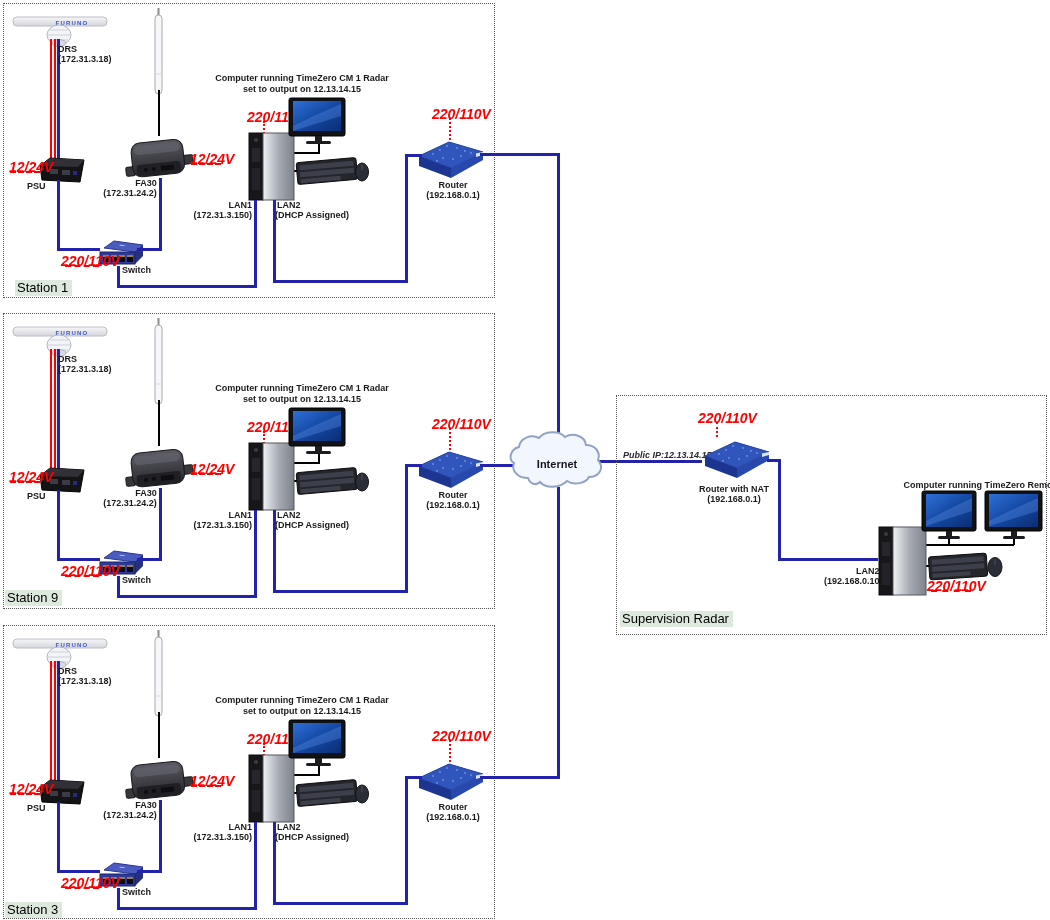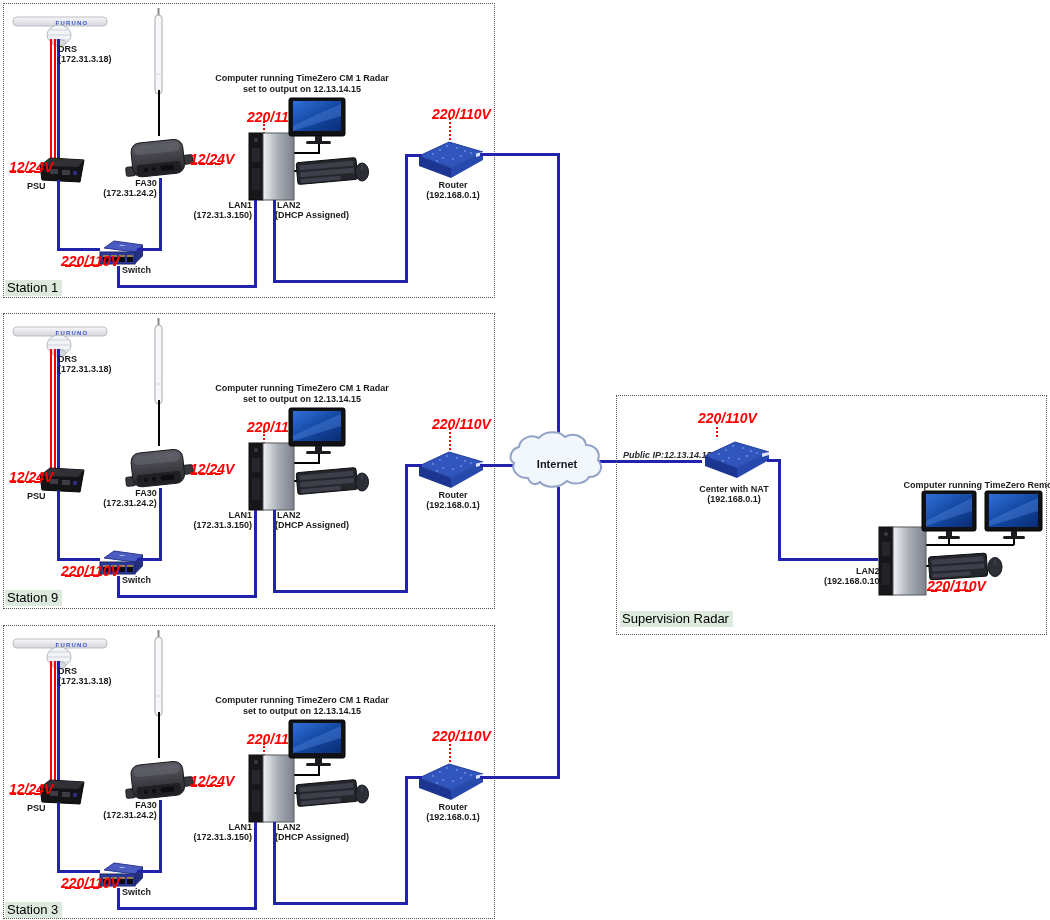--- a/index.html
+++ b/index.html
@@ -446,21 +446,21 @@
       <i class="w" style="left:155px;top:174px;width:3px;height:70px"></i>
       <i class="w" style="left:133px;top:244px;width:25px;height:3px"></i>
       <i class="w" style="left:113px;top:262px;width:3px;height:22px"></i>
       <i class="w" style="left:113px;top:281px;width:140px;height:3px"></i>
       <i class="w" style="left:250px;top:196px;width:3px;height:88px"></i>
       <i class="w" style="left:269px;top:196px;width:3px;height:83px"></i>
       <i class="w" style="left:269px;top:276px;width:135px;height:3px"></i>
       <i class="w" style="left:401px;top:150px;width:3px;height:129px"></i>
       <i class="w" style="left:401px;top:150px;width:17px;height:3px"></i>
 
-      <div class="name-tag" style="left:1px;top:276px">Station 1</div>
+      <div class="name-tag" style="left:11px;top:276px">Station 1</div>
     </div>
 
   <i class="w" style="left:480px;top:153px;width:80px;height:3px"></i>
   <i class="w" style="left:557px;top:153px;width:3px;height:292px"></i>
   <i class="w" style="left:480px;top:464px;width:38px;height:3px"></i>
   <i class="w" style="left:480px;top:776px;width:80px;height:3px"></i>
   <i class="w" style="left:557px;top:487px;width:3px;height:292px"></i>
   <i class="w" style="left:594px;top:460px;width:108px;height:3px"></i>
 
   <svg class="dev" style="left:506px;top:430px" width="100" height="68">
@@ -484,21 +484,21 @@
           <circle cx="40" cy="19" r="0.9"></circle>
           <circle cx="48" cy="16" r="0.9"></circle>
           <circle cx="24" cy="21" r="0.9"></circle>
       </g>
       <polygon points="6,16 38,28 38,38 6,26" fill="#1c3590"></polygon>
       <polygon points="38,28 70,12 70,20 38,38" fill="#2748ac"></polygon>
       <polygon points="63,13.5 70,12 70,15 63,17" fill="#dfe4f2"></polygon>
     </svg>
     <div class="red" style="left:81px;top:14px">220/110V</div>
     <i class="rvdot" style="left:99px;top:26px;height:15px"></i>
-    <div class="lbl ctr" style="left:57px;top:88px;width:120px">Center with NAT</div>
+    <div class="lbl ctr" style="left:57px;top:88px;width:120px">Router with NAT</div>
     <div class="lbl ctr" style="left:57px;top:98px;width:120px">(192.168.0.1)</div>
 
     <i class="w" style="left:150px;top:63px;width:14px;height:3px"></i>
     <i class="w" style="left:161px;top:63px;width:3px;height:102px"></i>
     <i class="w" style="left:161px;top:162px;width:100px;height:3px"></i>
 
     <div class="lbl ctr" style="left:260px;top:84px;width:210px">Computer running TimeZero Remote</div>
     <svg class="dev" style="left:260px;top:93px" width="172" height="112">
       <path d="M49,56 H137 M72,50 V56 M137,50 V56 M49,77 H55" stroke="#000" stroke-width="2" fill="none"></path>
       <rect x="2" y="38" width="14" height="68" fill="#17171a" stroke="#0a0a0c"></rect>

